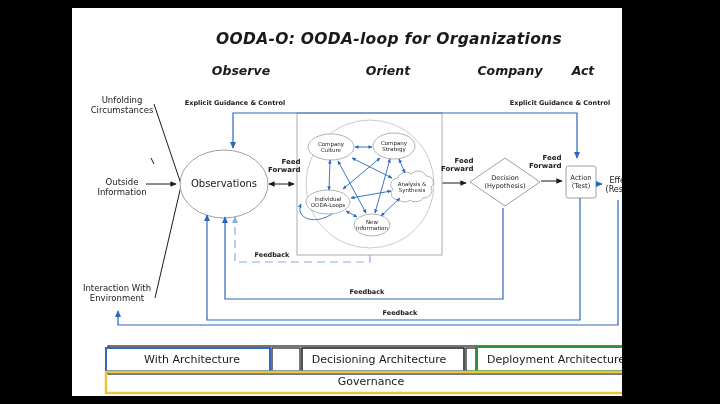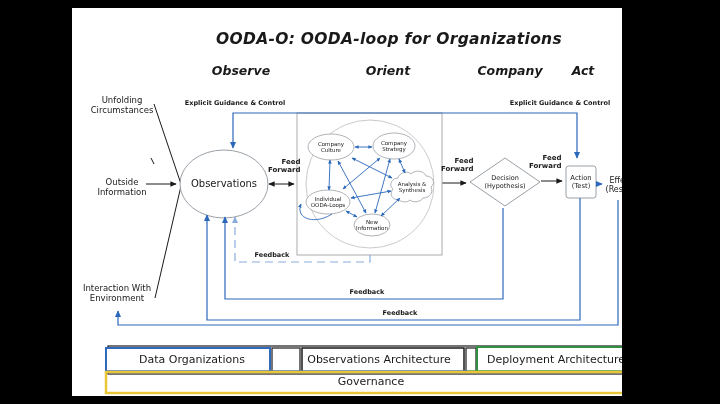--- a/index.html
+++ b/index.html
@@ -145,17 +145,17 @@
 (Hypothesis)</div>
   <div class="lbl ctr act" style="left:581px;top:182px;">Action
 (Test)</div>
   <div class="lbl ctr eff" style="left:621px;top:185px;">Effect
 (Result)</div>
 
   <div class="lbl ctr fb" style="left:272px;top:256px;">Feedback</div>
   <div class="lbl ctr fb" style="left:367px;top:293px;">Feedback</div>
   <div class="lbl ctr fb" style="left:400px;top:314px;">Feedback</div>
 
-  <div class="lbl ctr arch" style="left:192px;top:360px;">Data Organizations</div>
-  <div class="lbl ctr arch" style="left:379px;top:360px;">Observations Architecture</div>
+  <div class="lbl ctr arch" style="left:192px;top:360px;">With Architecture</div>
+  <div class="lbl ctr arch" style="left:379px;top:360px;">Decisioning Architecture</div>
   <div class="lbl ctr arch" style="left:556px;top:360px;">Deployment Architecture</div>
   <div class="lbl ctr arch" style="left:371px;top:382px;">Governance</div>
 </div>
 
 </body></html>

